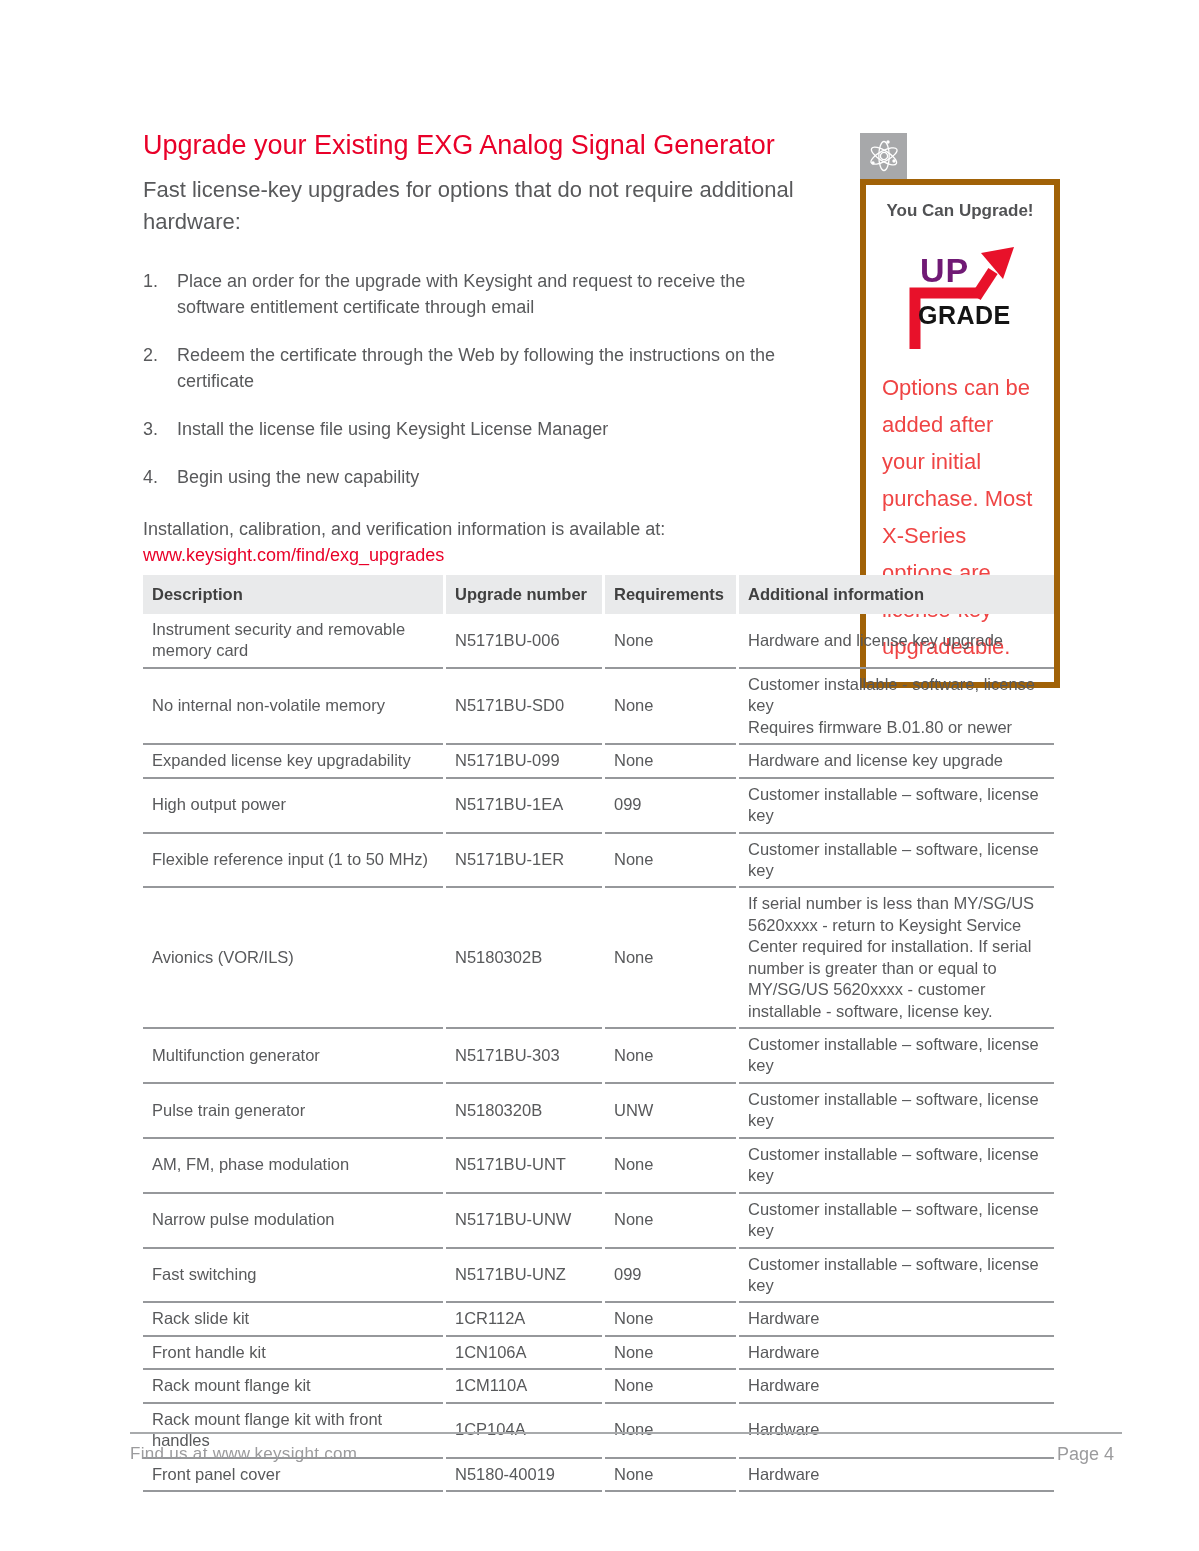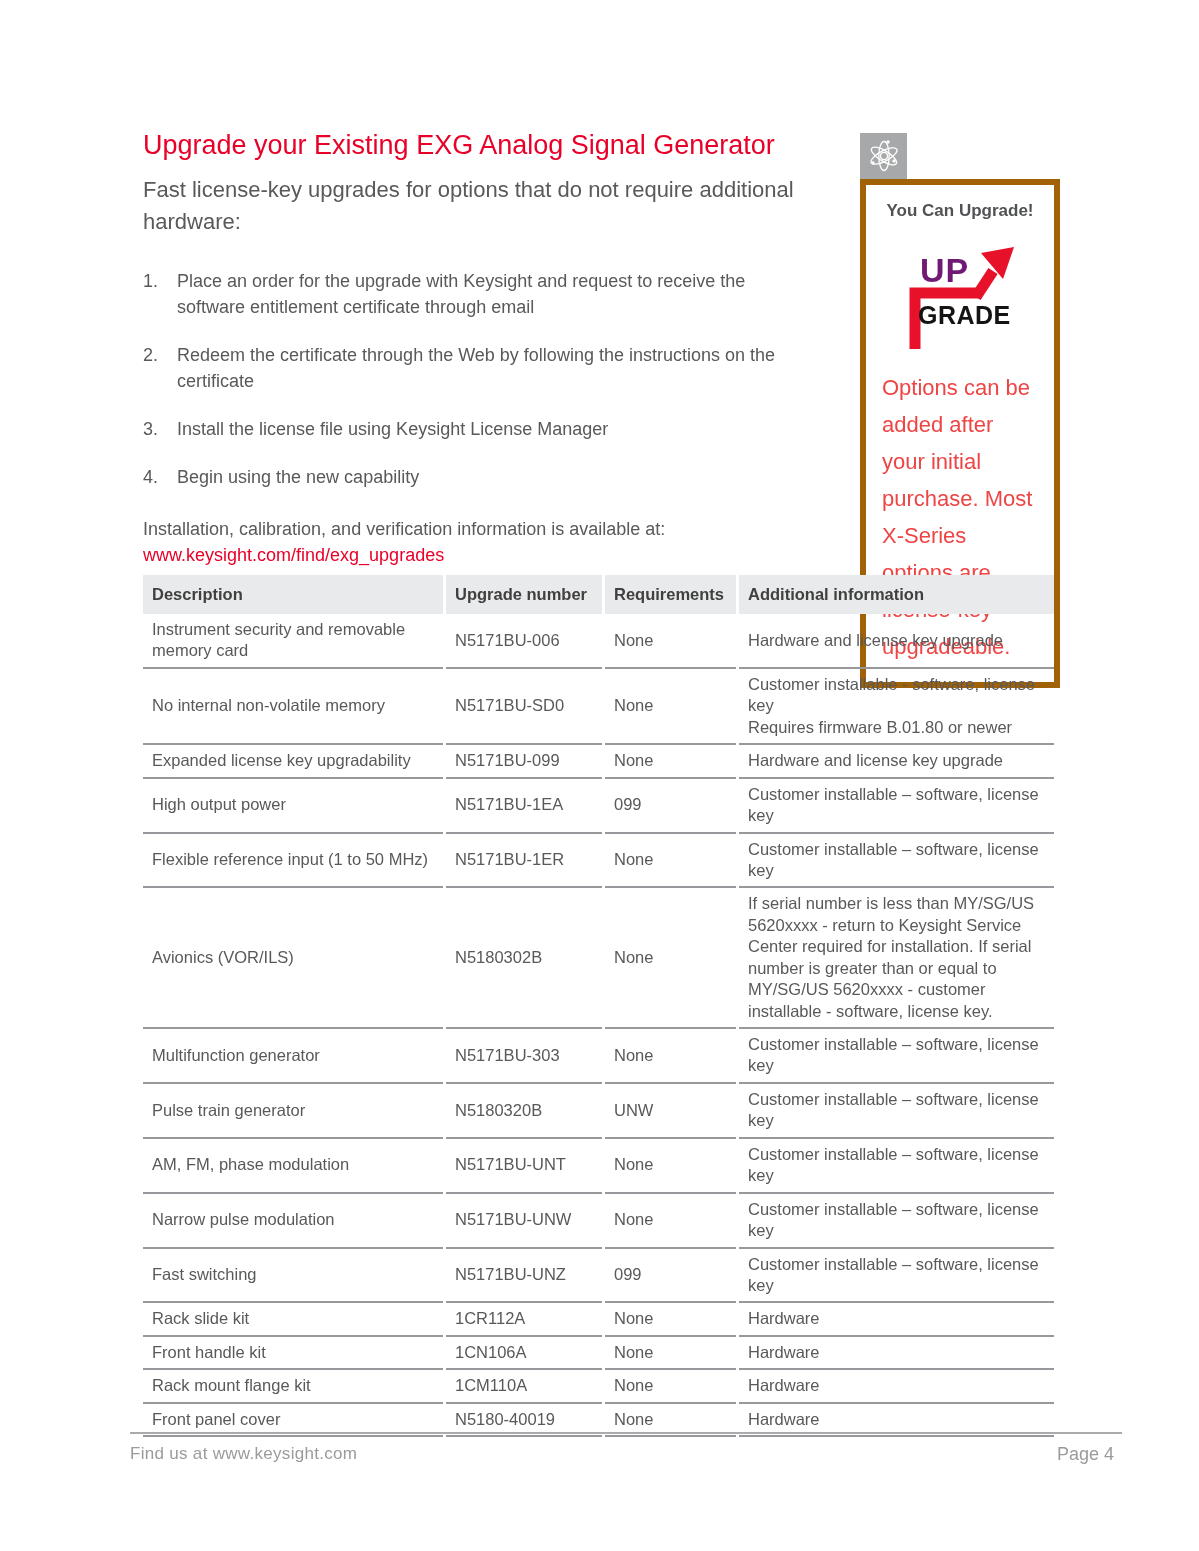--- a/index.html
+++ b/index.html
@@ -192,20 +192,26 @@
         <td class="c2">None</td>
         <td class="c3">Hardware</td>
       </tr>
       <tr>
         <td class="c0">Rack mount flange kit</td>
         <td class="c1">1CM110A</td>
         <td class="c2">None</td>
         <td class="c3">Hardware</td>
       </tr>
       <tr>
+        <td class="c0">Rack mount flange kit with front handles</td>
+        <td class="c1">1CP104A</td>
+        <td class="c2">None</td>
+        <td class="c3">Hardware</td>
+      </tr>
+      <tr>
         <td class="c0">Front panel cover</td>
         <td class="c1">N5180-40019</td>
         <td class="c2">None</td>
         <td class="c3">Hardware</td>
       </tr>
     </tbody>
 </table>
 
 <div class="footer-line"></div>
 <div class="footer-left">Find us at www.keysight.com</div>

